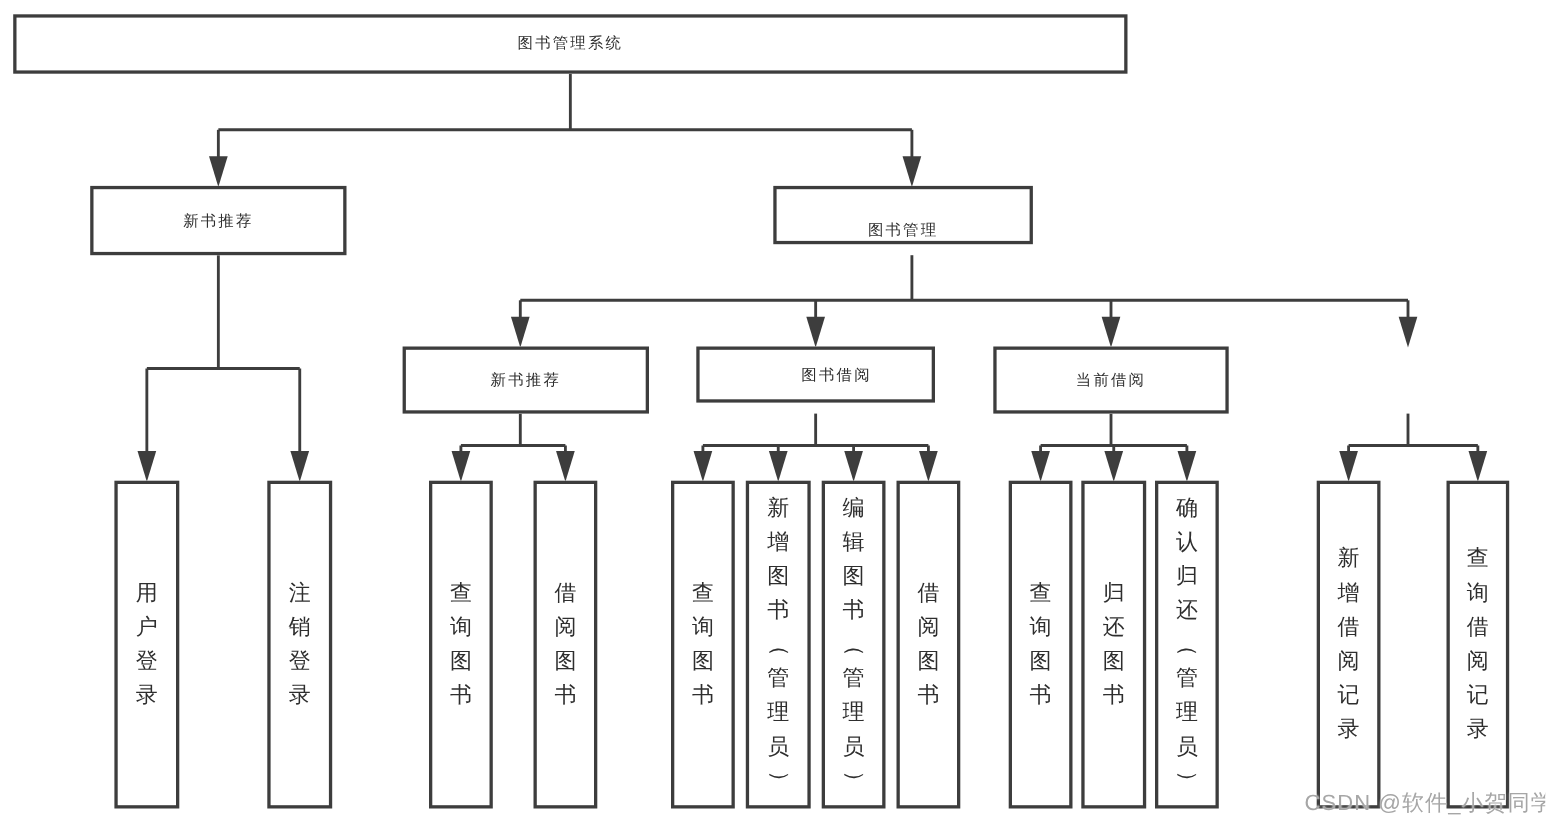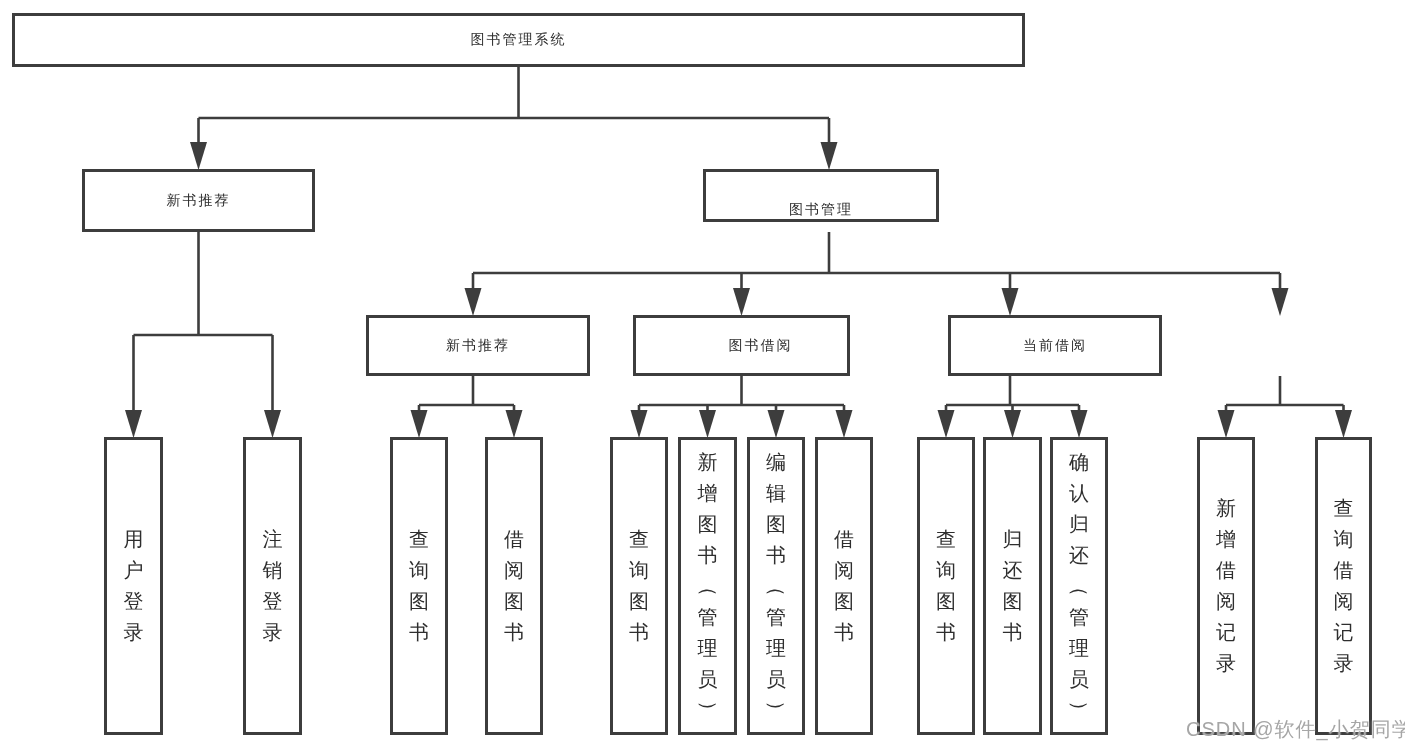--- a/index.html
+++ b/index.html
@@ -115,24 +115,24 @@
     </div>
     <div class="node node-h" style="left: 82px; top: 169px; width: 233px; height: 63px;">
       <div class="label">新书推荐</div>
     </div>
     <div class="node node-h" style="left: 703px; top: 169px; width: 236px; height: 53px; align-items: flex-end;">
       <div class="label">图书管理</div>
     </div>
     <div class="node node-h" style="left: 366px; top: 315px; width: 224px; height: 61px;">
       <div class="label">新书推荐</div>
     </div>
-    <div class="node node-h" style="left: 633px; top: 315px; width: 217px; height: 61px; padding-left: 38px;">
+    <div class="node node-h" style="left: 633px; top: 315px; width: 217px; height: 51px; padding-left: 38px;">
       <div class="label">图书借阅</div>
     </div>
-    <div class="node node-h" style="left: 948px; top: 315px; width: 214px; height: 61px;">
+    <div class="node node-h" style="left: 903px; top: 315px; width: 214px; height: 61px;">
       <div class="label">当前借阅</div>
     </div>
     <div class="node node-v" style="left: 104px; top: 437px; width: 59px; height: 298px;">
       <div class="label">
         <span>用</span>
         <span>户</span>
         <span>登</span>
         <span>录</span>
       </div>
     </div>

